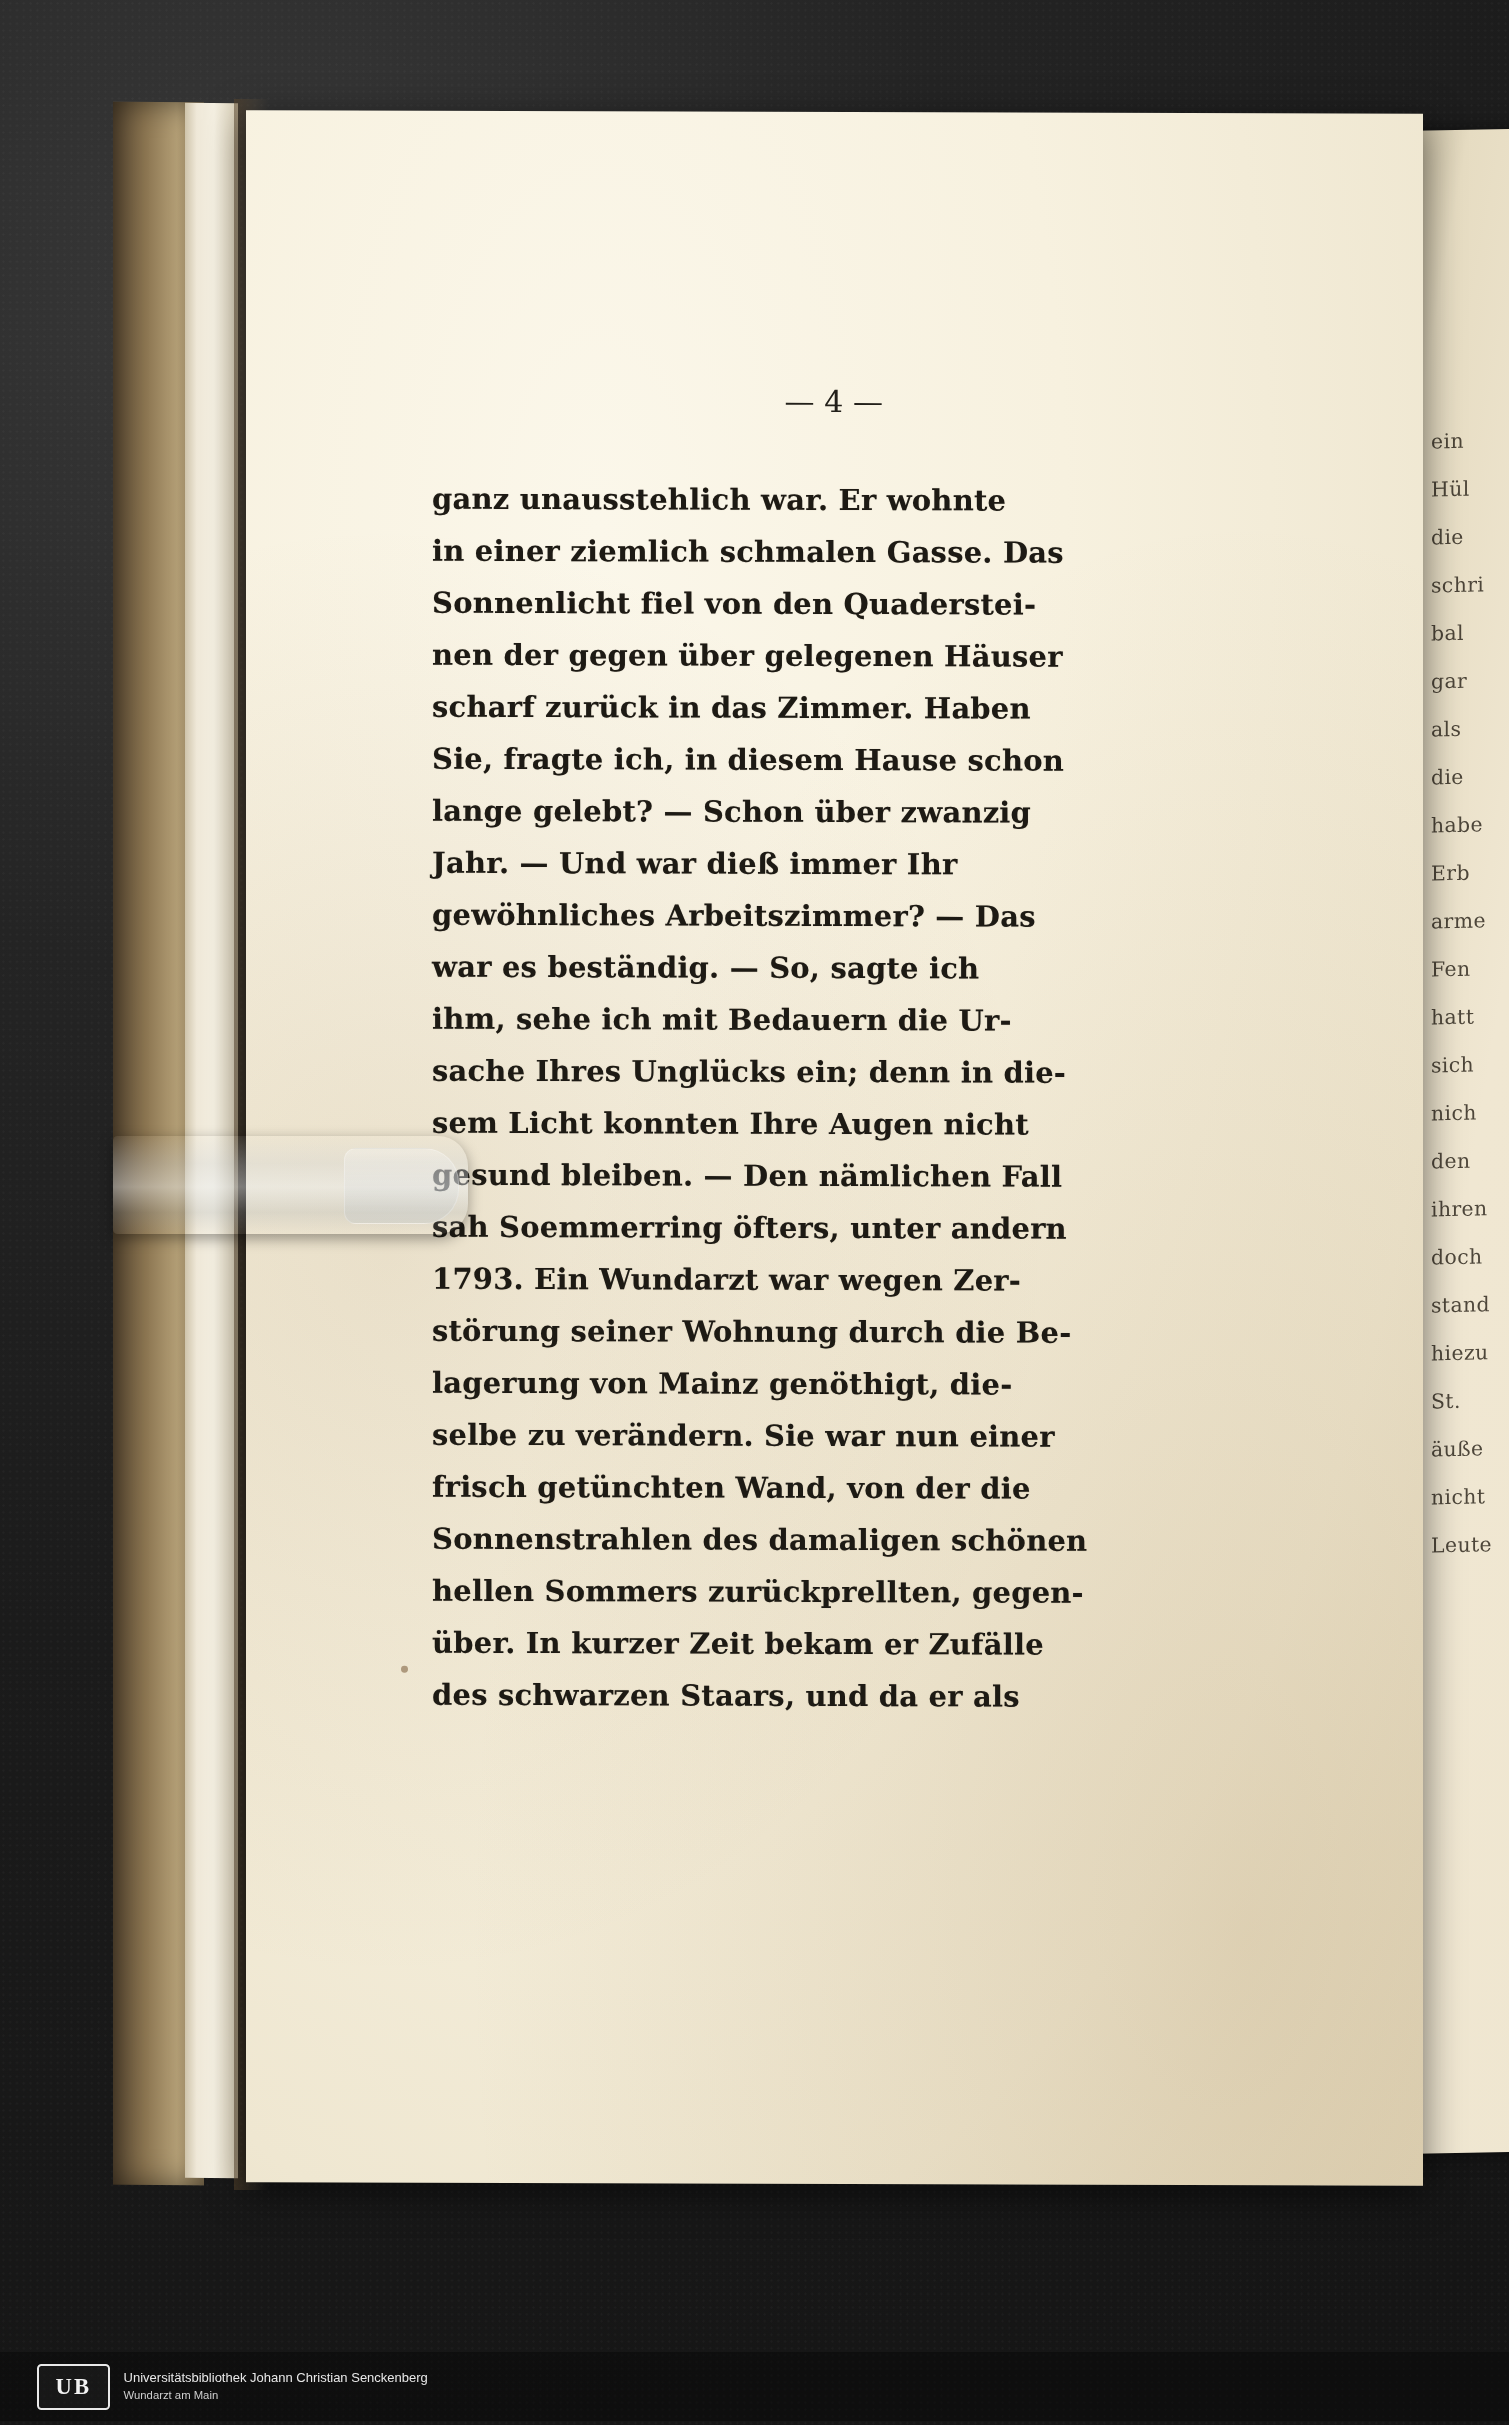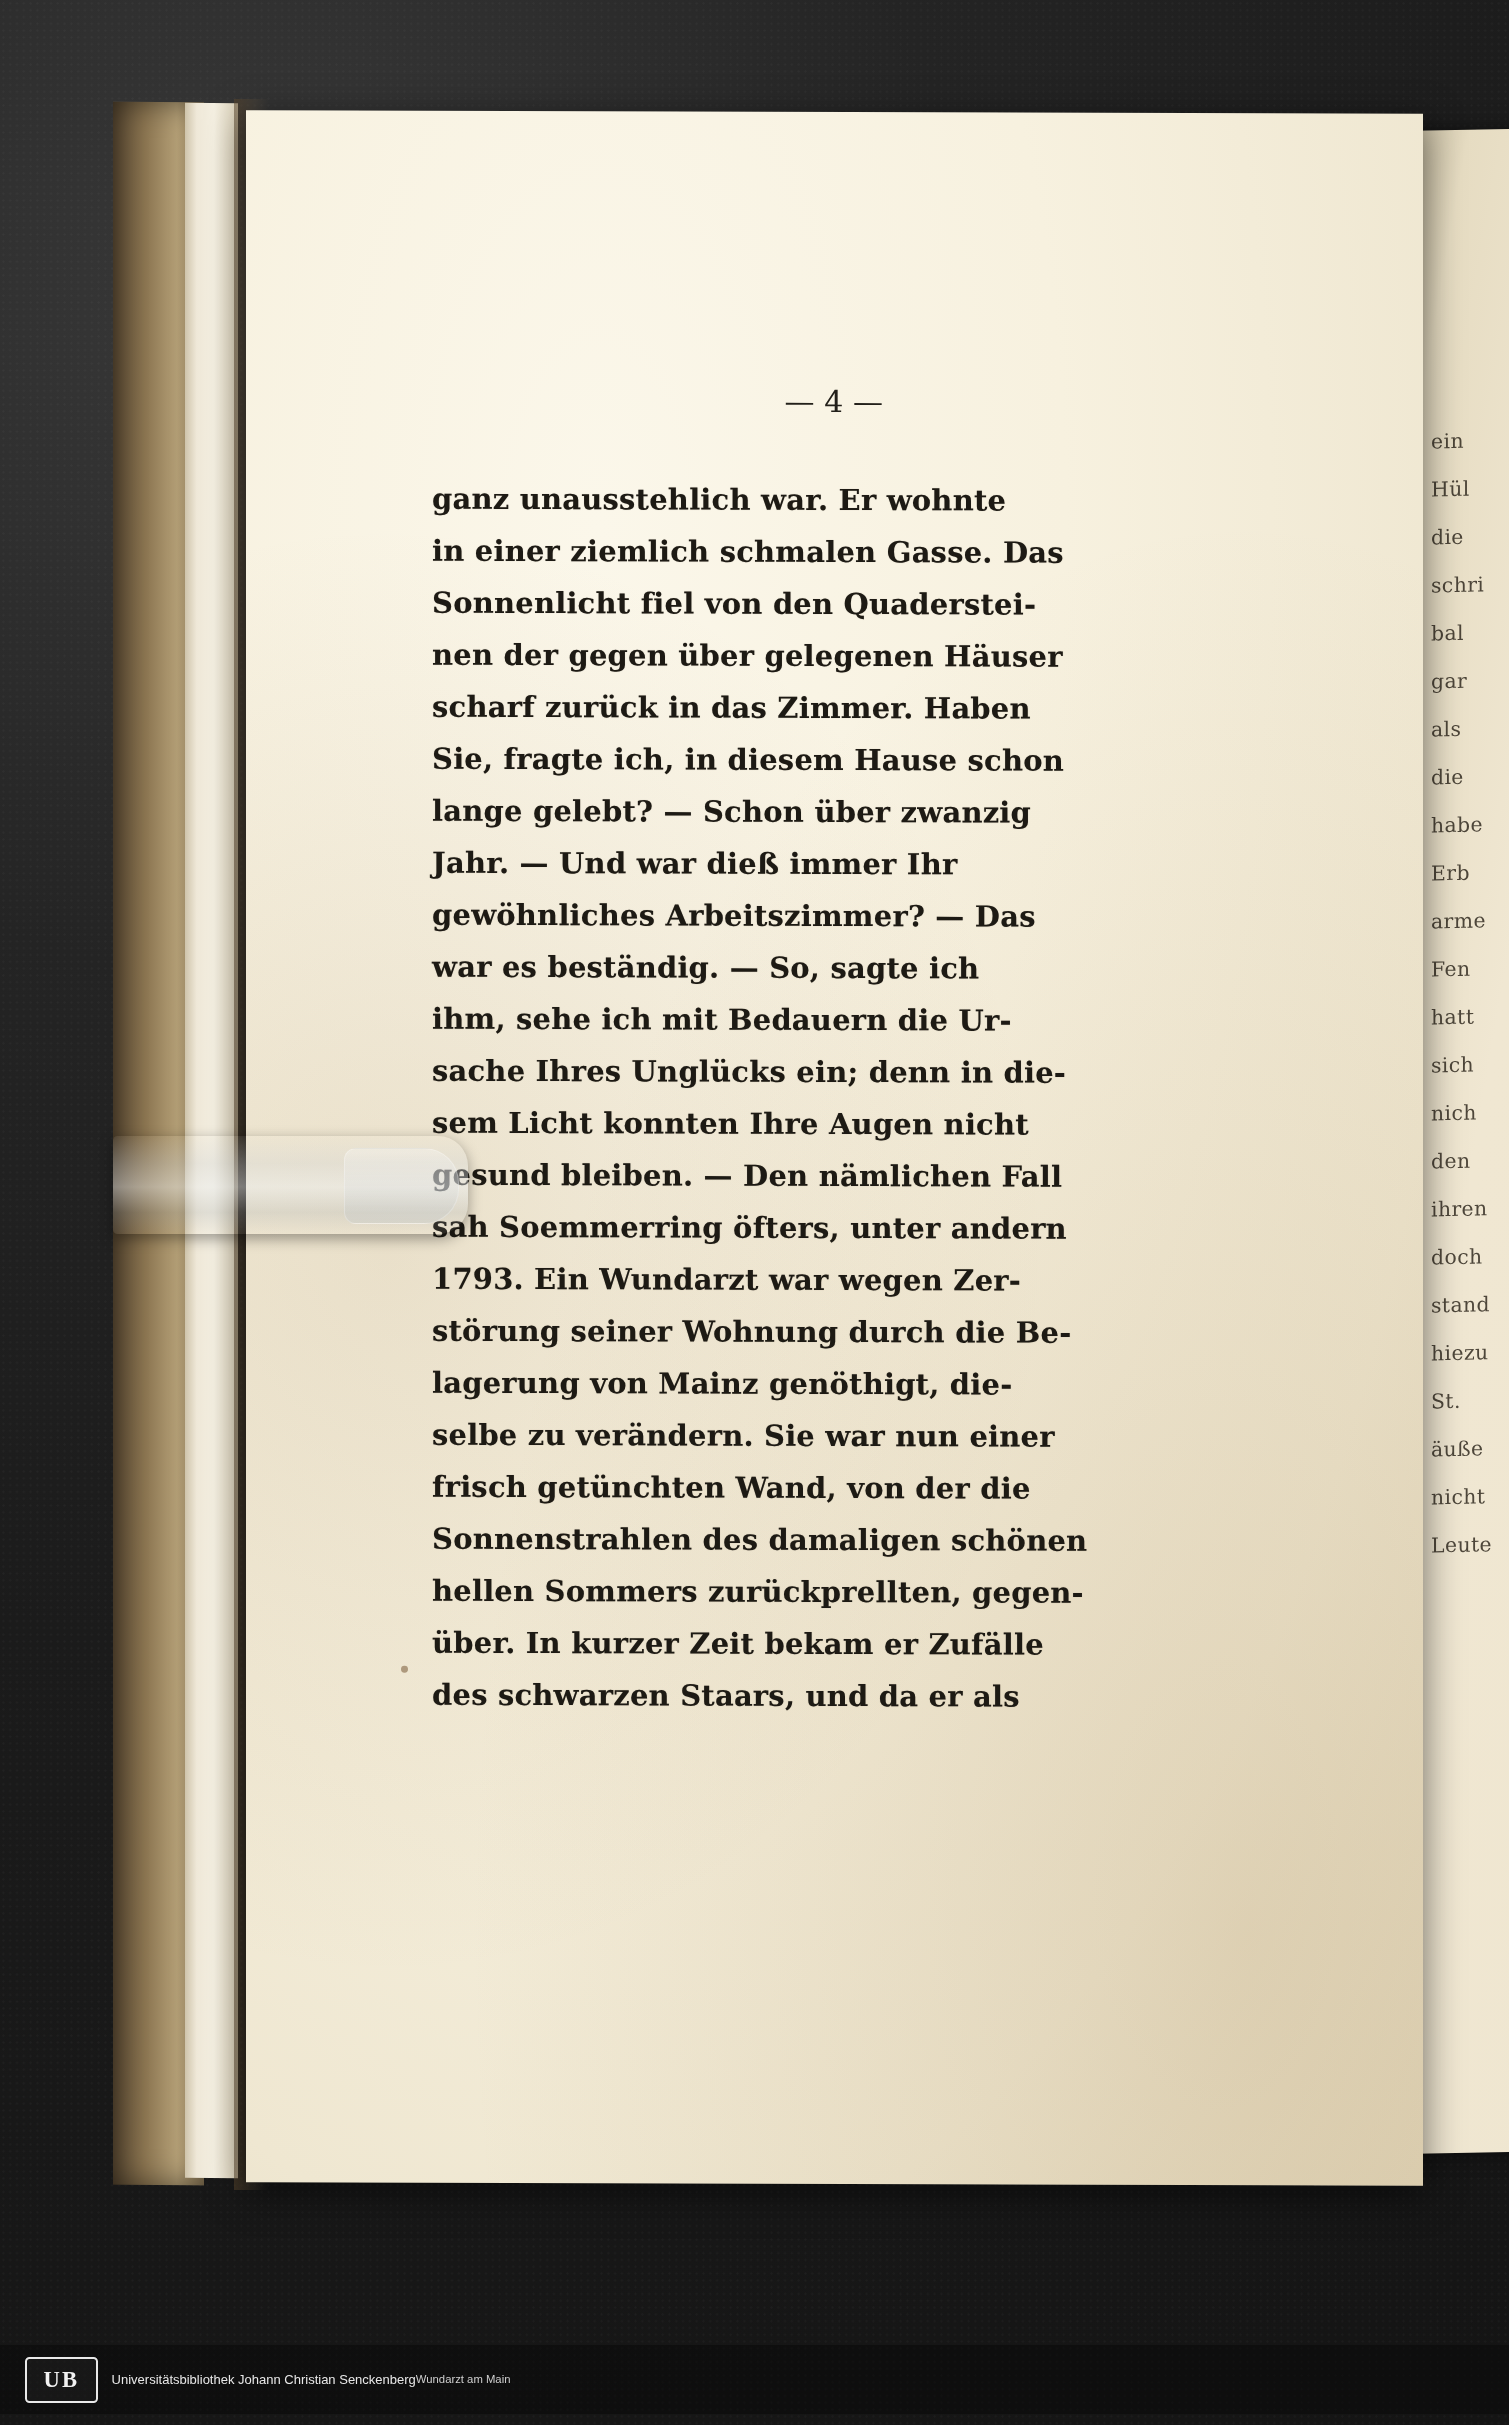--- a/index.html
+++ b/index.html
@@ -186,48 +186,48 @@
     height: 74px;
     border-radius: 12px 35px 35px 12px;
     background: linear-gradient(180deg, rgba(255,255,255,0.30), rgba(180,190,200,0.25));
     border: 0.8px solid rgba(255,255,255,0.28);
   }
 
   
   .footer {
     position: absolute;
     left: 0;
-    bottom: 12px;
+    bottom: 5px;
     width: 1509px;
     height: 69px;
     display: flex;
     align-items: center;
     gap: 13.6px;
-    padding-left: 25px;
+    padding-left: 37px;
     box-sizing: border-box;
     background: rgba(10,10,10,0.55);
   }
   .ub-logo {
     width: 69px;
     height: 42px;
     border: 2.3px solid #e9e9e9;
     border-radius: 4.5px;
     display: flex;
     align-items: center;
     justify-content: center;
     color: #f2f2f2;
     font-family: "Liberation Serif", serif;
     font-size: 22.6px;
     font-weight: 700;
     letter-spacing: 2.3px;
     background: rgba(255,255,255,0.04);
   }
   .ub-text {
     display: flex;
-    flex-direction: row;
+    flex-direction: column;
     justify-content: center;
     color: #e8e8e8;
     font-size: 13px;
     line-height: 17.4px;
   }
   .ub-text .sub { color: #cfcfcf; font-size: 11.3px; }
 </style>
 </head>
 <body>
 

